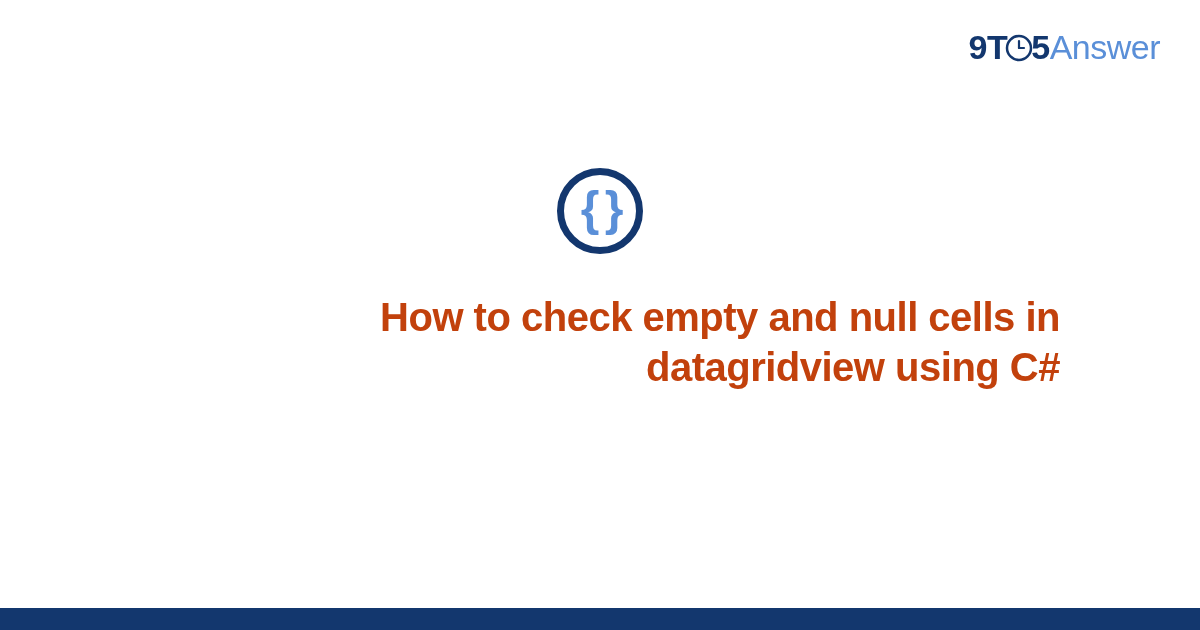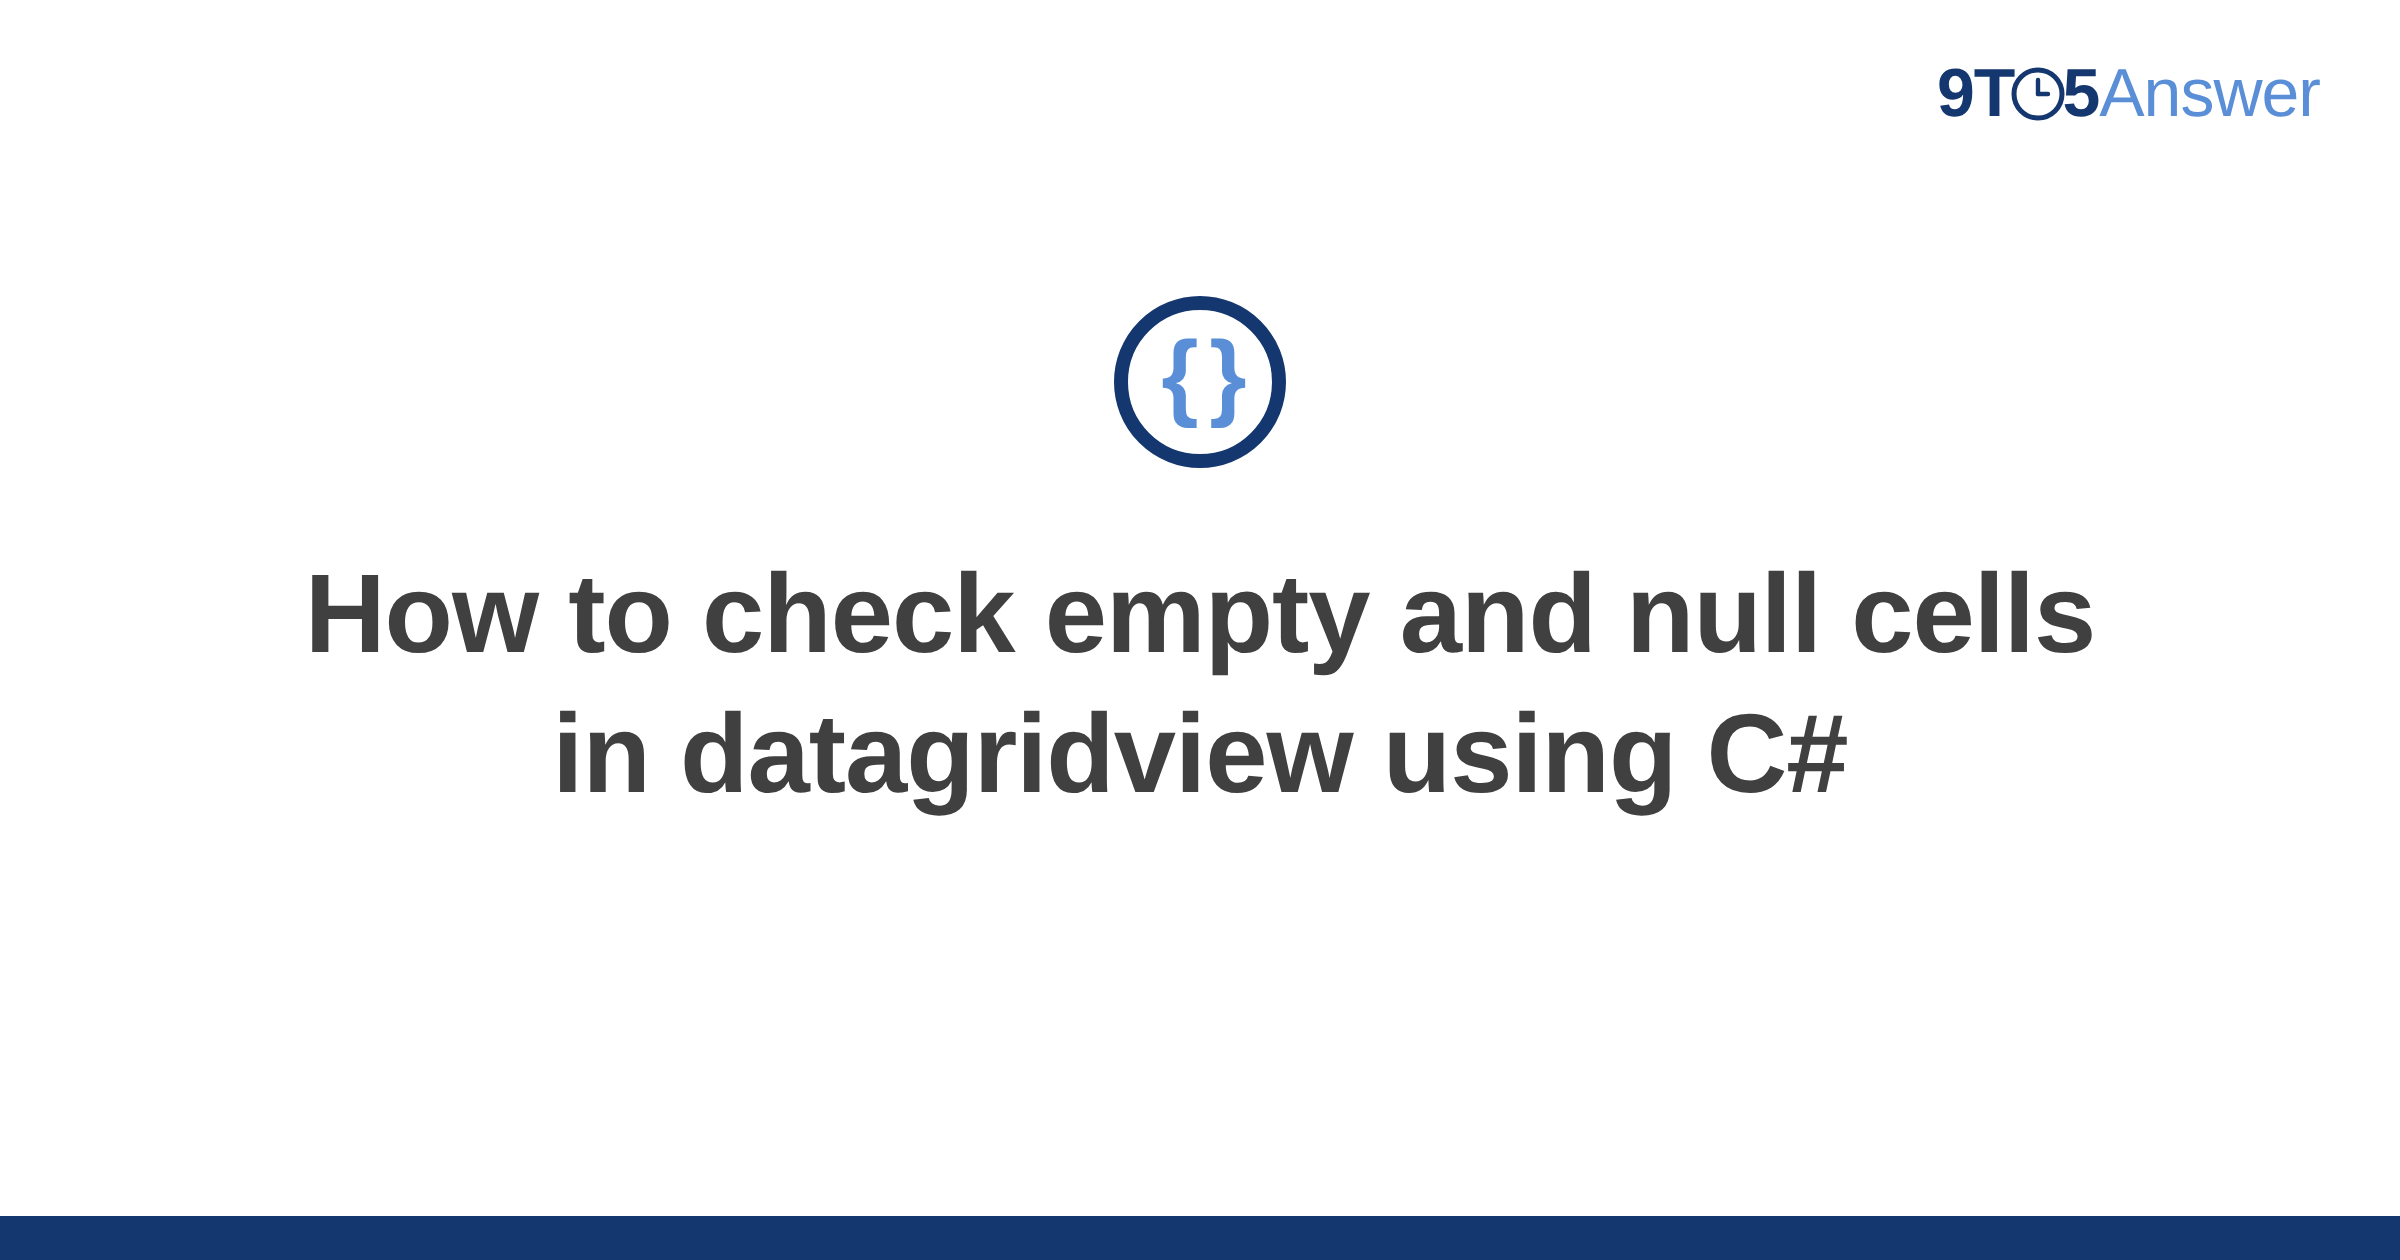--- a/index.html
+++ b/index.html
@@ -71,24 +71,24 @@
     .braces {
       font-size: 48px;
       font-weight: 700;
       color: #5a8fd8;
       letter-spacing: -4px;
       line-height: 1;
       position: relative;
       top: -2px;
     }
     .title {
-      font-size: 56px;
+      font-size: 40px;
       font-weight: 700;
-      color: #404040;
-      text-align: center;
+      color: #c2410c;
+      text-align: right;
       line-height: 1.25;
       max-width: 920px;
       letter-spacing: -0.5px;
     }
     .footer-bar {
       position: absolute;
       bottom: 0;
       left: 0;
       right: 0;
       height: 22px;

